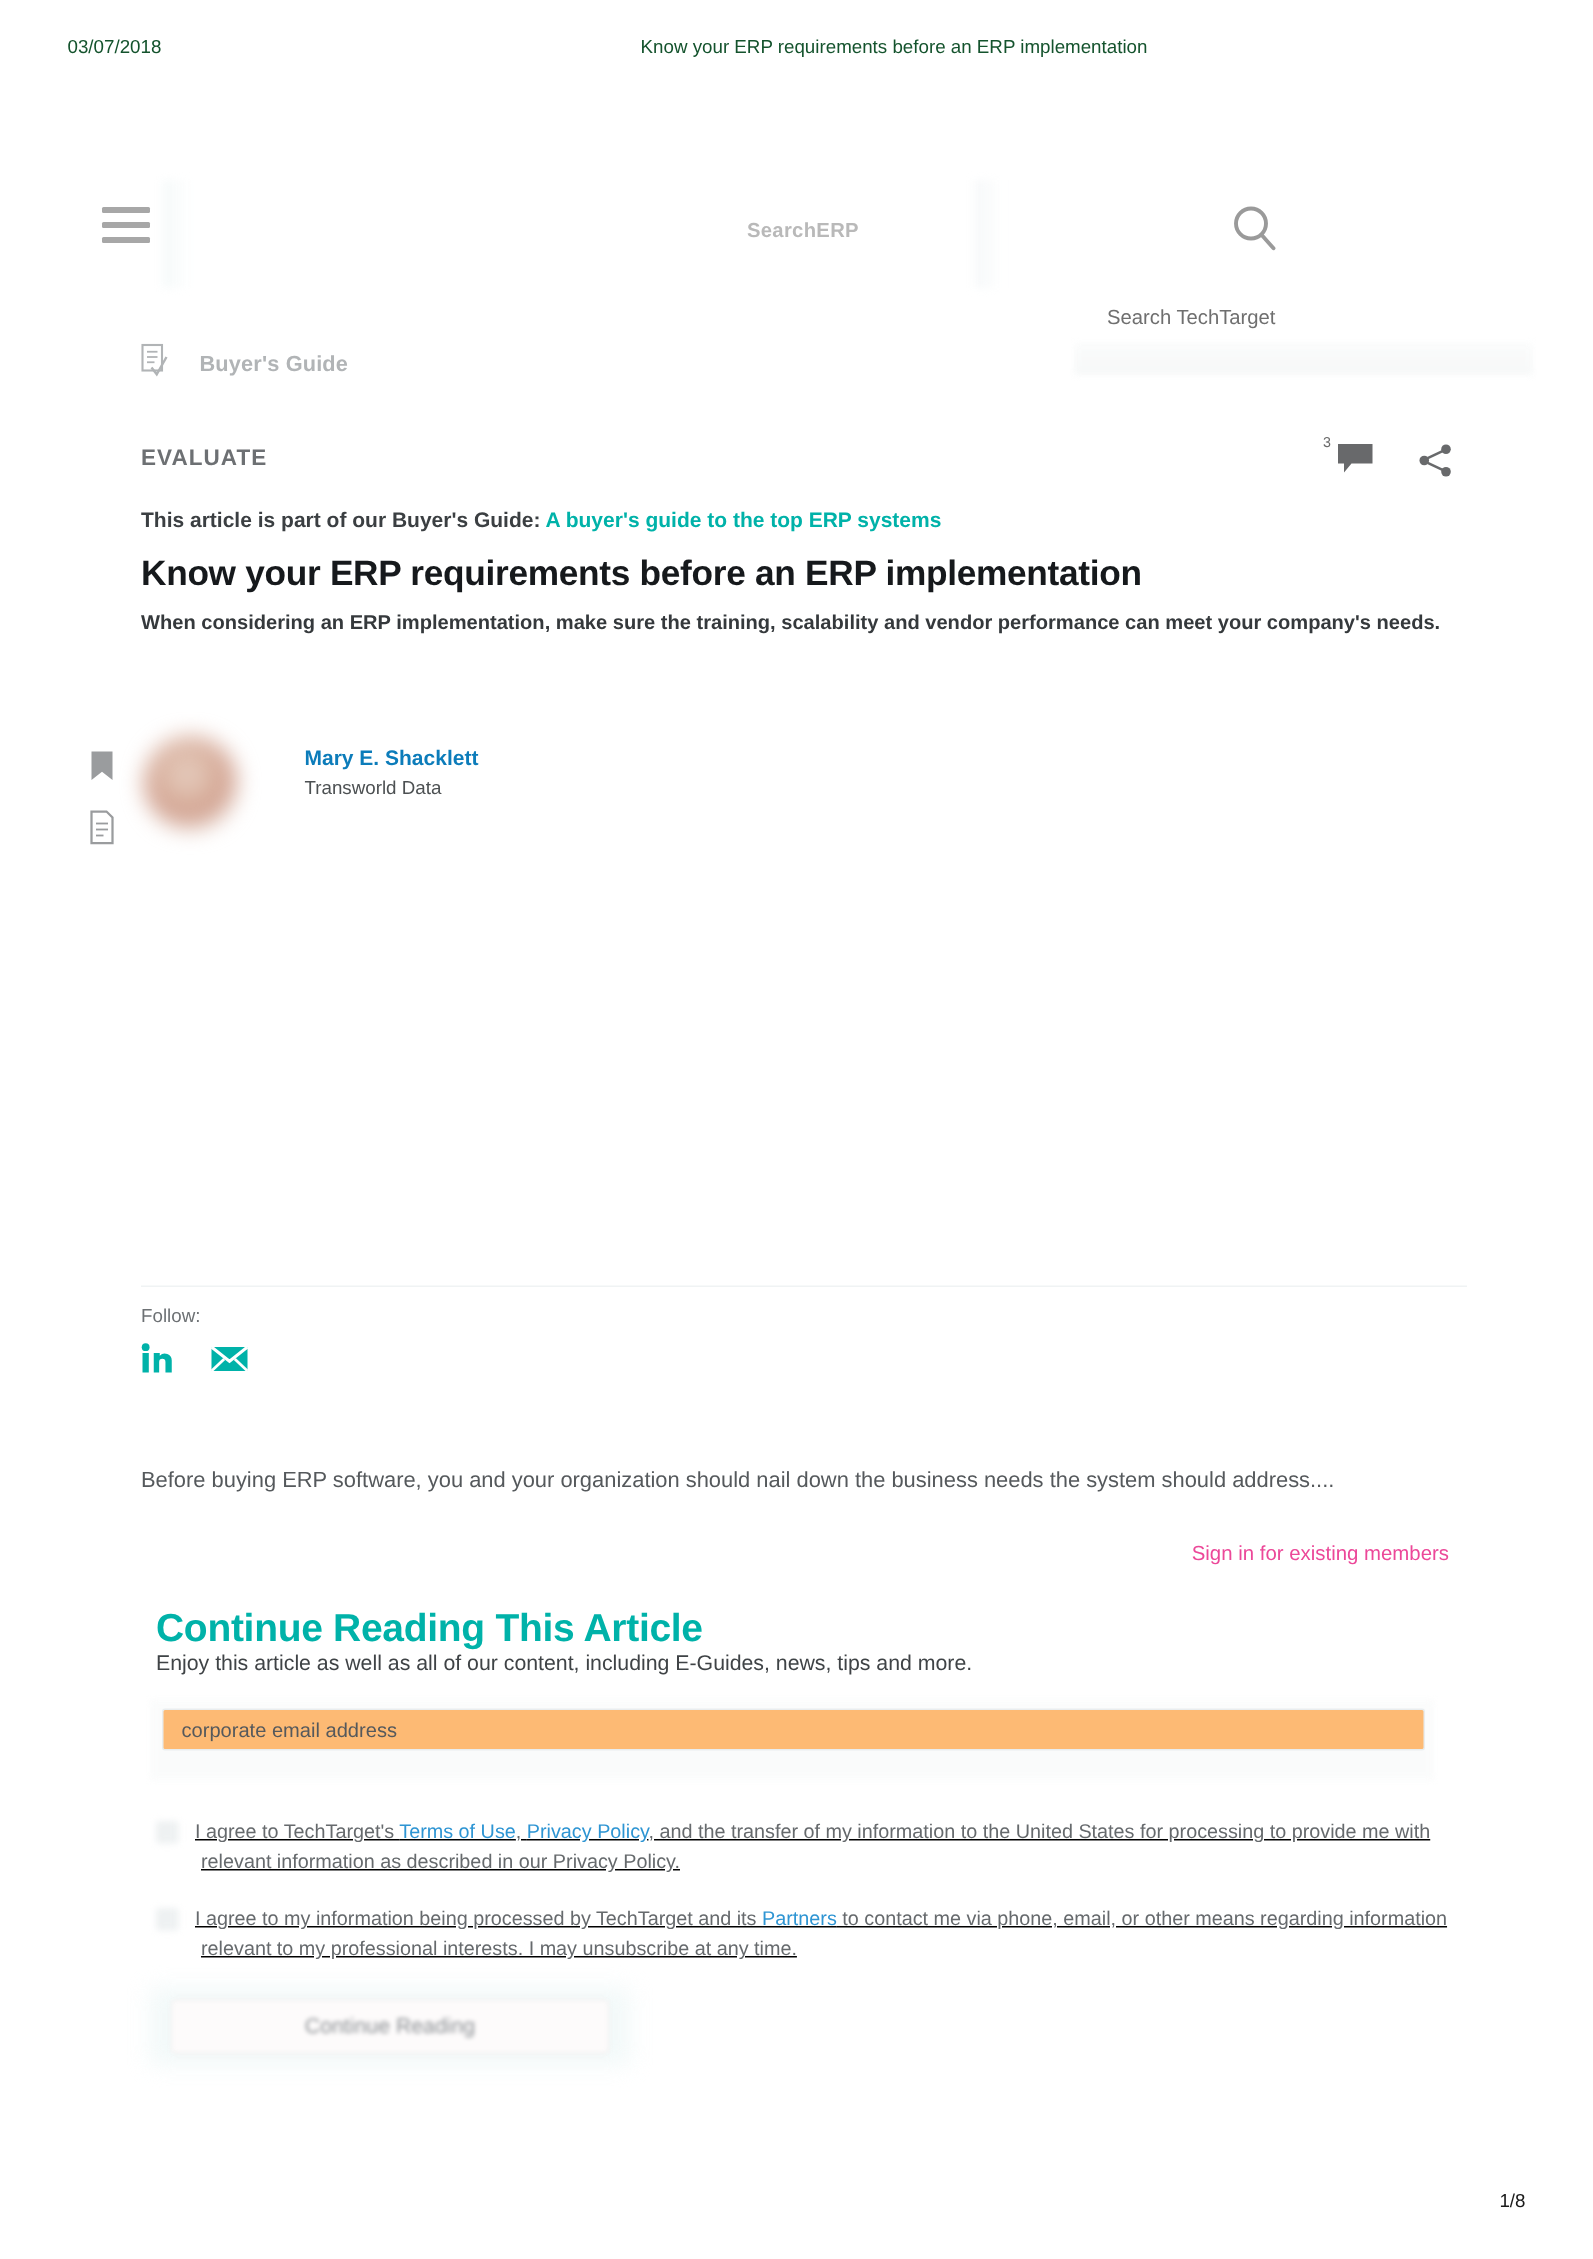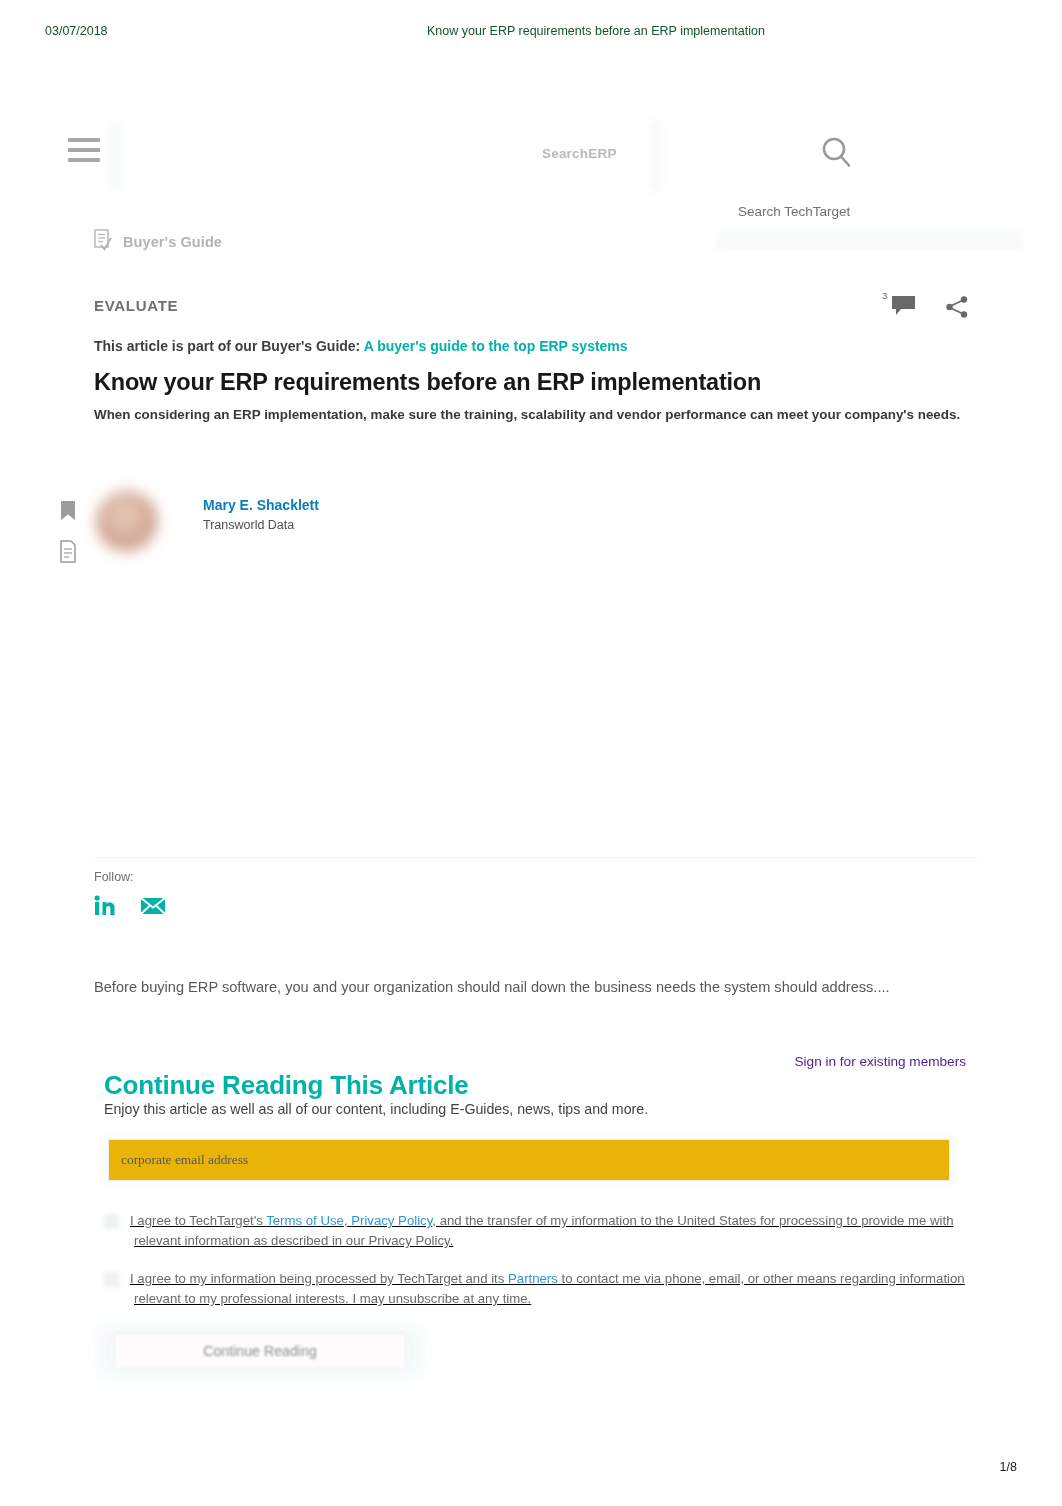--- a/index.html
+++ b/index.html
@@ -73,21 +73,20 @@
     filter: blur(3px);
   }
 
   .brand {
     position: absolute;
     left: 498px; top: 146px;
     font-size: 13.5px;
     font-weight: bold;
     color: #b9b9b9;
     letter-spacing: .2px;
-    margin-left: 44px;
   }
 
   .search-icon {
     position: absolute;
     left: 818px; top: 134px;
     width: 38px; height: 38px;
     cursor: pointer;
   }
   .search-icon svg { display: block; }
 
@@ -104,21 +103,21 @@
     width: 306px; height: 22px;
     background: linear-gradient(180deg,#fbfcfc,#f5f7f7);
     filter: blur(2px);
     opacity: .85;
   }
 
   
   .bg-strip {
     position: absolute;
     left: 92px; top: 228px;
-    display: flex; align-items: center; gap: 9px;
+    display: flex; align-items: center; gap: 19px;
   }
   .bg-strip .bg-label {
     font-size: 14.5px;
     font-weight: bold;
     color: #b1b4b6;
     letter-spacing: .1px;
   }
 
   
   .article { position: absolute; left: 0; top: 0; width: 1062px; }
@@ -248,24 +247,23 @@
     left: 94px; top: 975px;
     width: 890px;
     font-size: 14.6px;
     line-height: 24px;
     color: #55595c;
   }
   .signin {
     position: absolute;
     right: 96px; top: 1028px;
     font-size: 13.6px;
-    color: #4c1d95;
+    color: #ec4899;
     text-decoration: none;
     cursor: pointer;
-    margin-top: 26px;
   }
 
   
   .gate-title {
     position: absolute;
     left: 104px; top: 1070px;
     font-size: 26px;
     font-weight: bold;
     color: #00b2a9;
     letter-spacing: -.2px;
@@ -280,25 +278,25 @@
     position: absolute;
     left: 100px; top: 1133px;
     width: 856px; height: 54px;
     background: #fafbfb;
     filter: blur(2.5px);
     opacity: .8;
   }
   .email-field {
     position: absolute;
     left: 108px; top: 1139px;
-    width: 842px; height: 42px;
+    width: 842px; height: 28px;
     border: 1px solid #e9edef;
     border-radius: 2px;
-    background: #eab308;
-    font-family: Liberation Serif, serif;
+    background: #fdba74;
+    font-family: Liberation Sans, sans-serif;
     font-size: 13.4px;
     color: #55595c;
     padding: 0 12px;
     outline: none;
   }
   .email-field::placeholder { color: #55595c; }
 
   .consent { position: absolute; left: 104px; width: 880px; text-decoration: underline; }
   .consent-1 { top: 1211px; }
   .consent-2 { top: 1269px; }

